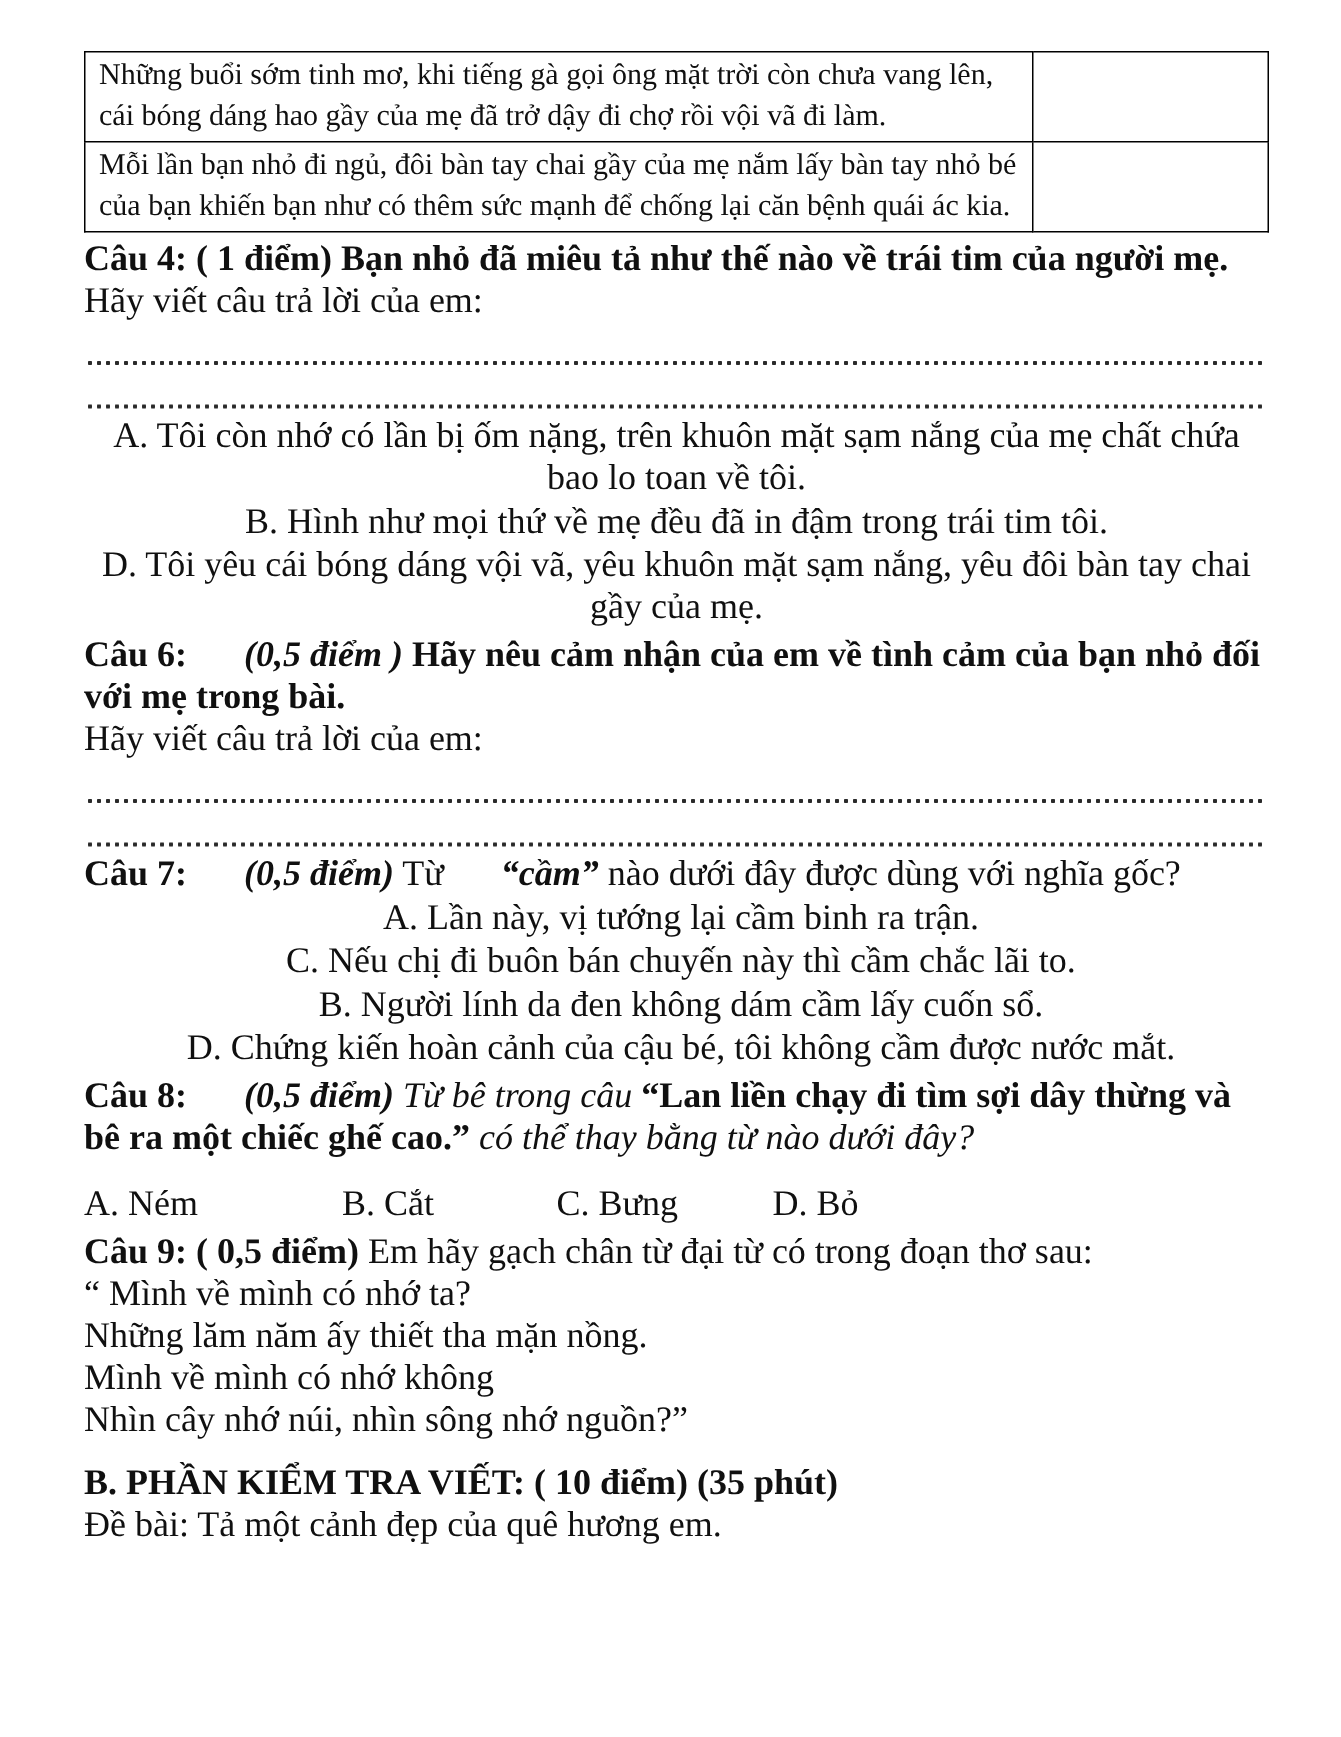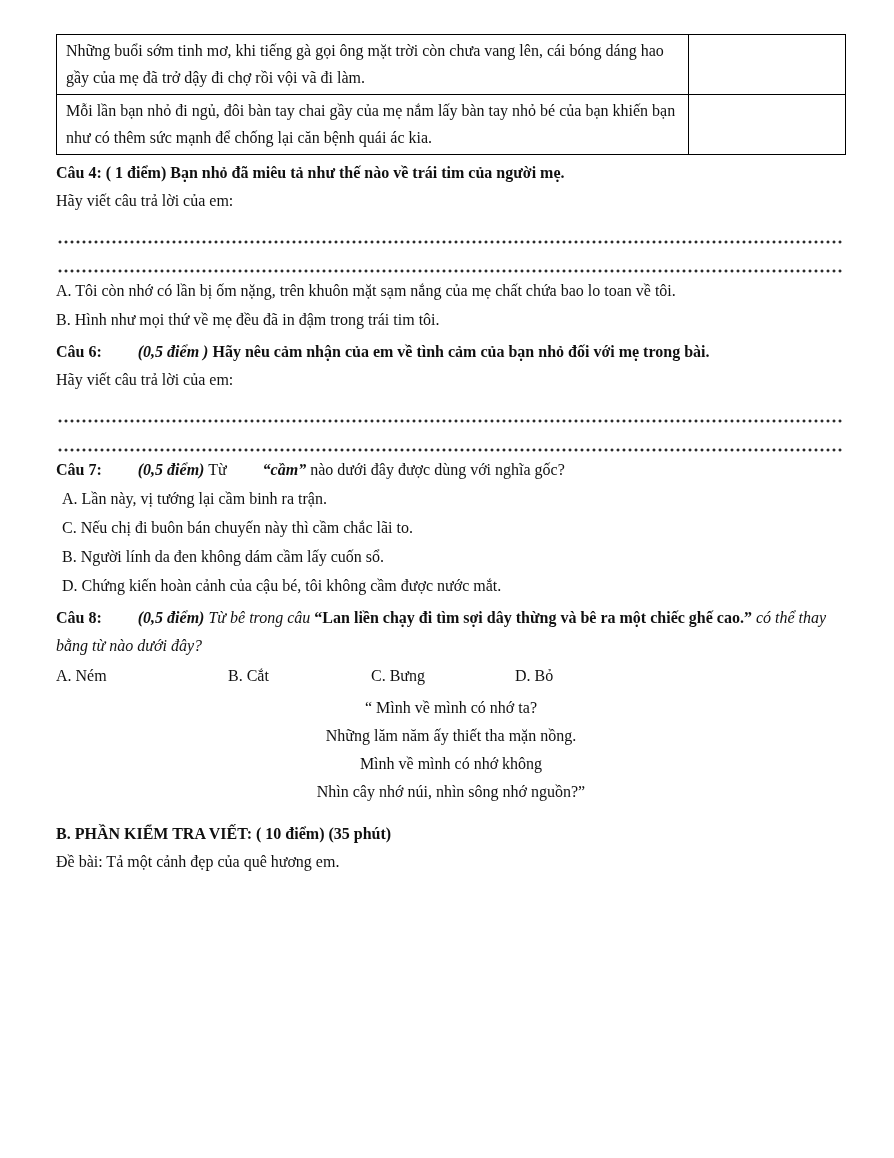--- a/index.html
+++ b/index.html
@@ -1,32 +1,32 @@
 <!DOCTYPE html>
 <html><head>
 <meta charset="utf-8">
 <style>
   html,body{margin:0;padding:0;background:#fff;}
   body{font-family:"Liberation Serif","DejaVu Serif",serif;color:#101010;}
   .page{width:894px;min-height:1158px;box-sizing:border-box;padding:34px 48px 24px 56px;background:#fff;}
-  .line{font-size:16px;line-height:28px;}
+  .line{font-size:24px;line-height:28px;}
   .b{font-weight:bold;}
   .i{font-style:italic;}
   .bi{font-weight:bold;font-style:italic;margin-left:32px;}
   table.src-table{border-collapse:collapse;width:100%;margin:0 0 4px 0;}
-  table.src-table td{border:1.6px solid #000;padding:2px 9px 3px 9px;font-size:16px;line-height:27px;vertical-align:top;}
+  table.src-table td{border:1.6px solid #000;padding:2px 9px 3px 9px;font-size:20px;line-height:27px;vertical-align:top;}
   td.score-cell{width:138px;}
   .qblock{margin-top:4px;}
   .dots{height:29px;margin:0 2px 0 2px;
         background-image:radial-gradient(circle at 2px 2px,#2a2a2a 1.35px,rgba(0,0,0,0) 1.7px);
         background-size:6px 4px;background-repeat:repeat-x;background-position:0 bottom;}
-  .options .line{margin:1px 0;}
+  .options .line{margin:1px 0;text-align:center;}
   .opt-indent{padding-left:6px;}
-  .inline-options{display:grid;grid-template-columns:172px 143px 144px auto;margin-top:2px;}
-  .poem{text-align:center;}
+  .inline-options{display:grid;grid-template-columns:172px 143px 144px auto;margin-top:16px;}
+  .poem{text-align:left;}
   .section-b{margin-top:14px;}
 </style>
 </head>
 <body>
 
 <div class="page">
 
   <table class="src-table">
     <tbody>
         <tr>
@@ -44,20 +44,21 @@
     <div class="line"><span class="b">Câu 4: ( 1 điểm)  Bạn nhỏ đã miêu tả như thế nào về trái tim của người mẹ.</span></div>
     <div class="line">Hãy viết câu trả lời của em:</div>
     <div class="dots"></div>
     <div class="dots"></div>
   </div>
 
   <div class="qblock">
     <div class="options">
       <div class="line">A. Tôi còn nhớ có lần bị ốm nặng, trên khuôn mặt sạm nắng của mẹ chất chứa bao lo toan về tôi.</div>
       <div class="line">B. Hình như mọi thứ về mẹ đều đã in đậm trong trái tim tôi.</div>
+      <div class="line">D. Tôi yêu cái bóng dáng vội vã, yêu khuôn mặt sạm nắng, yêu đôi bàn tay chai gầy của mẹ.</div>
     </div>
   </div>
 
   <div class="qblock">
     <div class="line"><span class="b">Câu 6: </span><span class="bi">(0,5 điểm )</span><span class="b"> Hãy nêu cảm nhận của em về tình cảm của bạn nhỏ đối với mẹ trong bài.</span></div>
     <div class="line">Hãy viết câu trả lời của em:</div>
     <div class="dots"></div>
     <div class="dots"></div>
   </div>
 
@@ -75,20 +76,21 @@
     <div class="line"><span class="b">Câu 8: </span><span class="bi">(0,5 điểm)</span><span class="i"> Từ </span><span class="i">bê</span><span class="i"> trong câu </span><span class="b">“Lan liền chạy đi tìm sợi dây thừng và bê ra một chiếc ghế cao.”</span><span class="i"> có thể thay bằng từ nào dưới đây?</span></div>
     <div class="inline-options line">
       <span>A. Ném</span>
       <span>B. Cắt</span>
       <span>C. Bưng</span>
       <span>D. Bỏ</span>
     </div>
   </div>
 
   <div class="qblock">
+    <div class="line"><span class="b">Câu 9: ( 0,5 điểm)</span><span>  Em hãy gạch chân từ đại từ có trong đoạn thơ sau:</span></div>
     <div class="poem">
       <div class="line">“ Mình về mình có nhớ ta?</div>
       <div class="line">Những lăm năm ấy thiết tha mặn nồng.</div>
       <div class="line">Mình về mình có nhớ không</div>
       <div class="line">Nhìn cây nhớ núi, nhìn sông nhớ nguồn?”</div>
     </div>
   </div>
 
 
   <div class="section-b">

